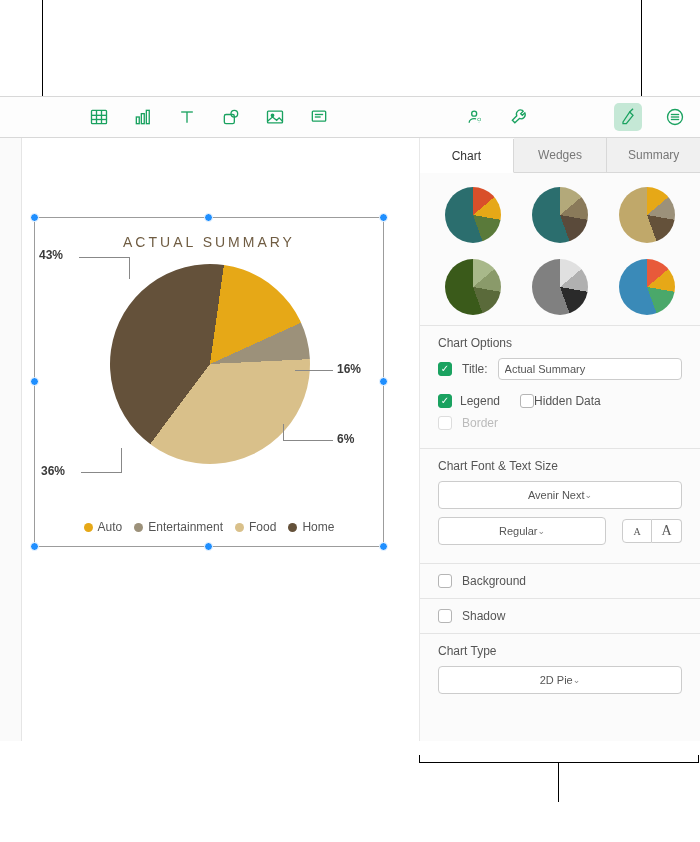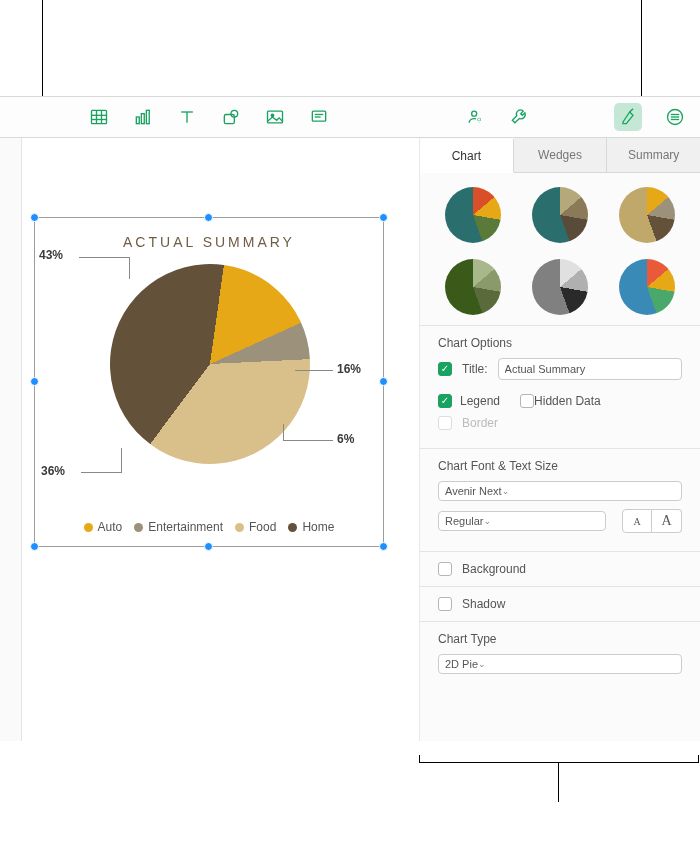--- a/index.html
+++ b/index.html
@@ -144,23 +144,23 @@
     }
     .chk.on { background: #1aa260; border-color:#1aa260; }
     .chk.on::after { content:'✓'; color:#fff; font-size:10px; line-height:1; }
     .chk.dis { border-color:#ddd; }
     .lbl-dis { color: #bbb; }
     .text-input {
       flex: 1; height: 22px; border: 1px solid #ccc; border-radius: 4px;
       padding: 0 6px; font-size: 11px; color: #555; background:#fff;
     }
     .select {
-      height: 20px; border: 1px solid #ccc; border-radius: 4px;
+      height: 28px; border: 1px solid #ccc; border-radius: 4px;
       padding: 0 6px; font-size: 11px; color: #555; background:#fff;
-      display:flex; align-items:center; justify-content:flex-start;
+      display:flex; align-items:center; justify-content:center;
       cursor:pointer;
     }
     .select .arr { font-size: 9px; color:#888; }
     .font-size-btns { display:flex; gap:0; }
     .fsb {
       width: 30px; height: 24px; border:1px solid #ccc; background:#fff;
       display:flex;align-items:center;justify-content:center; cursor:pointer;
       font-family: serif; color:#555;
     }
     .fsb:first-child{border-radius:4px 0 0 4px;font-size:10px}

